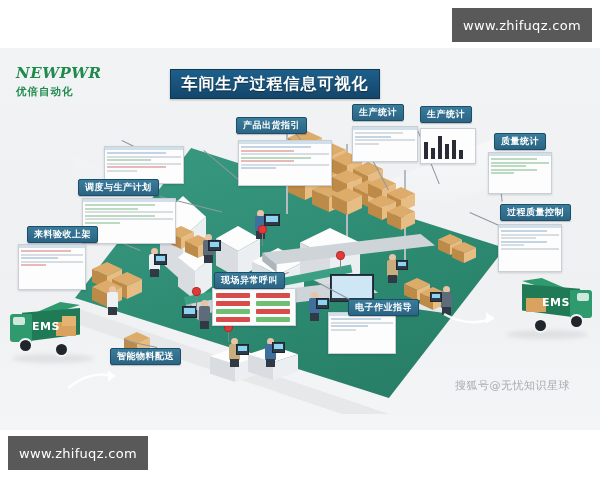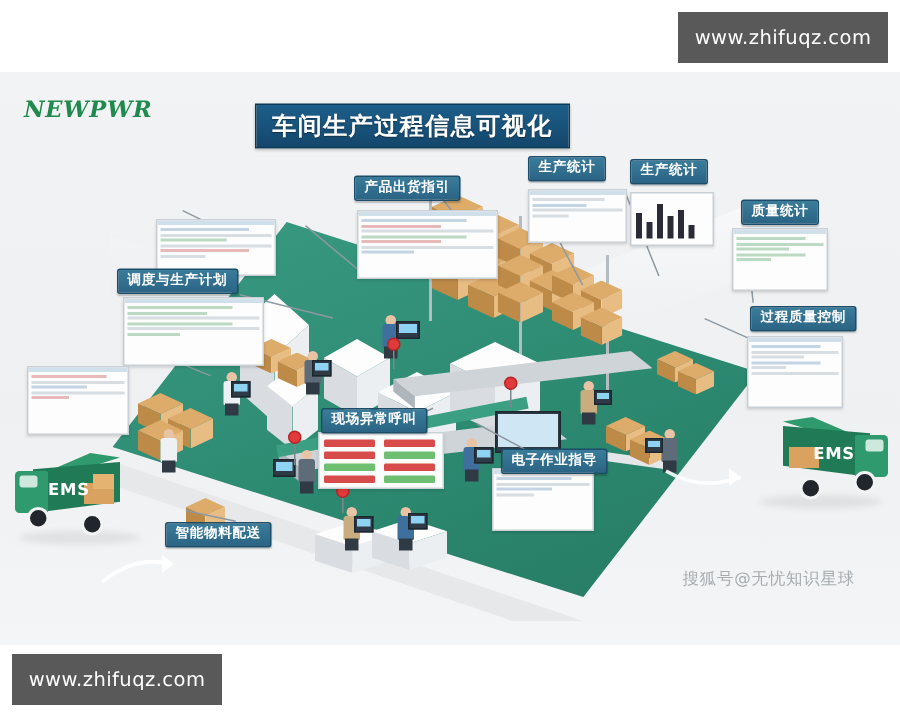--- a/index.html
+++ b/index.html
@@ -664,26 +664,28 @@
         <div class="r w3"></div>
     </div>
   </div>
 
   <div class="chip" style="left:236px;top:117px;">产品出货指引</div>
   <div class="chip" style="left:352px;top:104px;">生产统计</div>
   <div class="chip" style="left:420px;top:106px;">生产统计</div>
   <div class="chip" style="left:494px;top:133px;">质量统计</div>
   <div class="chip" style="left:500px;top:204px;">过程质量控制</div>
   <div class="chip" style="left:78px;top:179px;">调度与生产计划</div>
+  <div class="chip" style="left:27px;top:226px;">来料验收上架</div>
   <div class="chip" style="left:214px;top:272px;">现场异常呼叫</div>
-  <div class="chip" style="left:334px;top:299px;">电子作业指导</div>
+  <div class="chip" style="left:348px;top:299px;">电子作业指导</div>
   <div class="chip" style="left:110px;top:348px;">智能物料配送</div>
 
   <div class="brand">
     <div class="brand-word">NEWPWR</div>
+    <div class="brand-sub">优倍自动化</div>
   </div>
 
   <div class="title-banner">
     <span>车间生产过程信息可视化</span>
   </div>
 
   <div class="wm wm-tr">
     <span>www.zhifuqz.com</span>
   </div>
   <div class="wm wm-bl">

